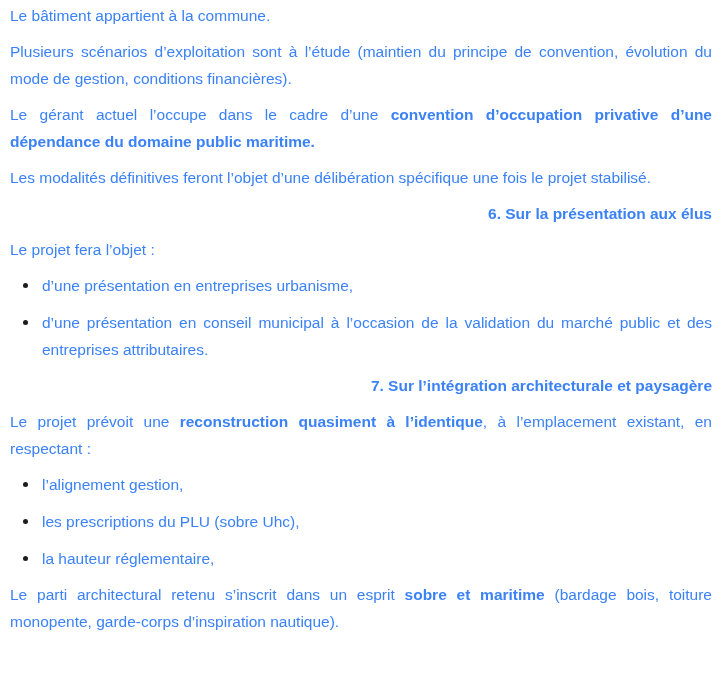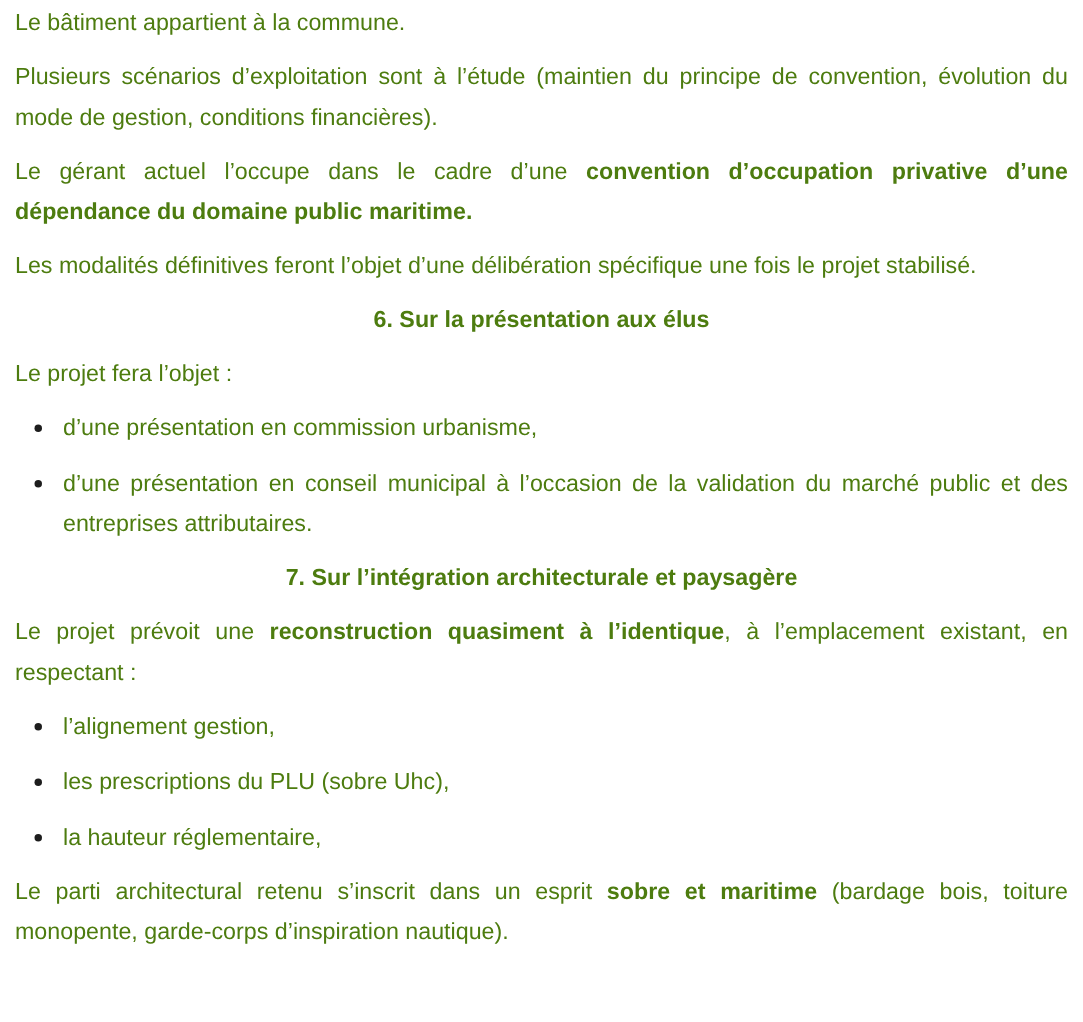--- a/index.html
+++ b/index.html
@@ -7,34 +7,34 @@
     padding: 0;
     background: #ffffff;
   }
   .page {
     position: relative;
     width: 722px;
     height: 681px;
     background: #ffffff;
     overflow: hidden;
     font-family: "Liberation Sans", "DejaVu Sans", sans-serif;
-    color: #4d7c0f;
+    color: #3b82f6;
   }
   .doc {
     padding: 2px 10px 0 10px;
     font-size: 15.5px;
     line-height: 27px;
     text-align: justify;
   }
   .para, .heading {
     margin: 0 0 9px 0;
   }
   .heading {
     font-weight: 700;
-    text-align: center;
+    text-align: right;
   }
   .b {
     font-weight: 700;
   }
   ul.bullet-list {
     list-style: none;
     margin: 0 0 9px 0;
     padding: 0;
   }
   ul.bullet-list li {
@@ -61,21 +61,21 @@
 
 <div class="page">
   <div class="doc" id="doc">
       <p class="para"><span>Le bâtiment appartient à la commune.</span></p>
       <p class="para"><span>Plusieurs scénarios d’exploitation sont à l’étude (maintien du principe de convention, évolution du mode de gestion, conditions financières).</span></p>
       <p class="para"><span>Le gérant actuel l’occupe dans le cadre d’une </span><span class="b">convention d’occupation privative d’une dépendance du domaine public maritime.</span></p>
       <p class="para"><span>Les modalités définitives feront l’objet d’une délibération spécifique une fois le projet stabilisé.</span></p>
       <p class="heading"><span class="b">6. Sur la présentation aux élus</span></p>
       <p class="para"><span>Le projet fera l’objet :</span></p>
       <ul class="bullet-list">
-        <li><span class="bullet"></span><span>d’une présentation en commission urbanisme,</span></li>
+        <li><span class="bullet"></span><span>d’une présentation en entreprises urbanisme,</span></li>
         <li><span class="bullet"></span><span>d’une présentation en conseil municipal à l’occasion de la validation du marché public et des entreprises attributaires.</span></li>
       </ul>
       <p class="heading"><span class="b">7. Sur l’intégration architecturale et paysagère</span></p>
       <p class="para"><span>Le projet prévoit une </span><span class="b">reconstruction quasiment à l’identique</span><span>, à l’emplacement existant, en respectant :</span></p>
       <ul class="bullet-list">
         <li><span class="bullet"></span><span>l’alignement gestion,</span></li>
         <li><span class="bullet"></span><span>les prescriptions du PLU (sobre Uhc),</span></li>
         <li><span class="bullet"></span><span>la hauteur réglementaire,</span></li>
       </ul>
       <p class="para"><span>Le parti architectural retenu s’inscrit dans un esprit </span><span class="b">sobre et maritime</span><span> (bardage bois, toiture monopente, garde-corps d’inspiration nautique).</span></p>

